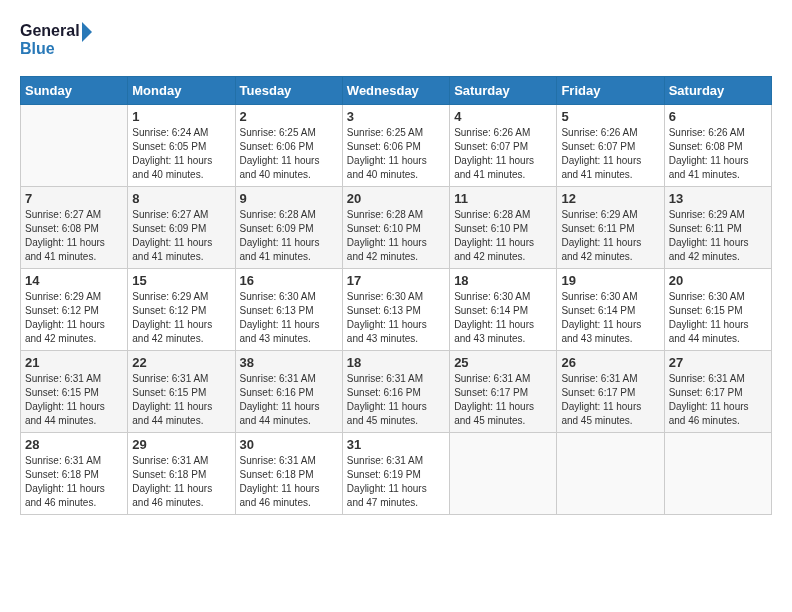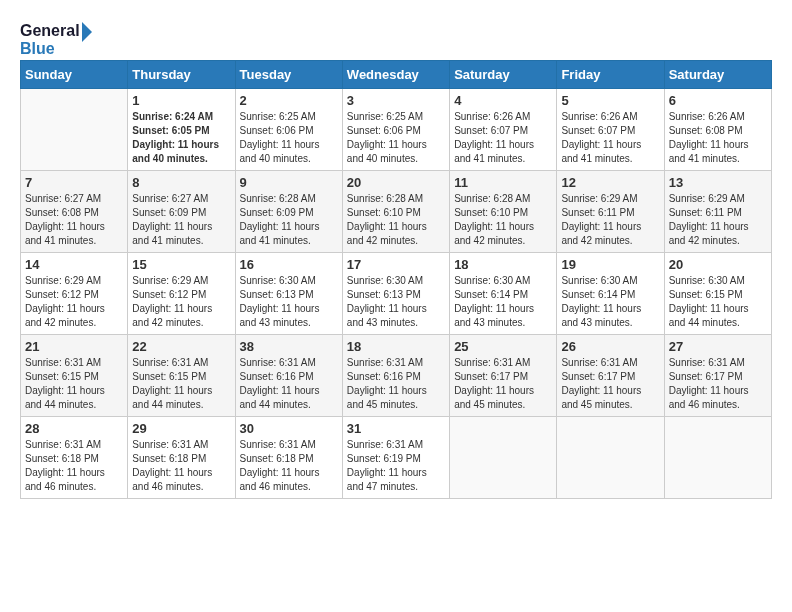--- a/index.html
+++ b/index.html
@@ -7,20 +7,21 @@
       font-family: Arial, sans-serif;
       background: #fff;
       width: 792px;
       min-height: 612px;
       padding: 20px;
     }
     .header {
       display: flex;
       justify-content: space-between;
       align-items: center;
+      margin-bottom: 16px;
     }
     .logo {
       display: flex;
       align-items: center;
       gap: 2px;
     }
     .title-block {
       text-align: right;
     }
     .month-title {
@@ -91,34 +92,34 @@
   <div class="title-block">
     <div class="month-title"></div>
     <div class="location"></div>
   </div>
 </div>
 
 <table>
   <thead>
     <tr id="header-row">
         <th>Sunday</th>
-        <th>Thursday</th>
+        <th>Monday</th>
         <th>Tuesday</th>
         <th>Wednesday</th>
         <th>Saturday</th>
         <th>Friday</th>
         <th>Saturday</th>
       </tr>
   </thead>
   <tbody id="calendar-body">
       <tr>
         <td class="empty"></td>
         <td>
           <span class="day-number">1</span>
-          <div class="day-info" style="white-space: pre-line; font-weight: bold;">Sunrise: 6:24 AM
+          <div class="day-info" style="white-space: pre-line;">Sunrise: 6:24 AM
 Sunset: 6:05 PM
 Daylight: 11 hours
 and 40 minutes.</div>
         </td>
         <td>
           <span class="day-number">2</span>
           <div class="day-info" style="white-space: pre-line;">Sunrise: 6:25 AM
 Sunset: 6:06 PM
 Daylight: 11 hours
 and 40 minutes.</div>

